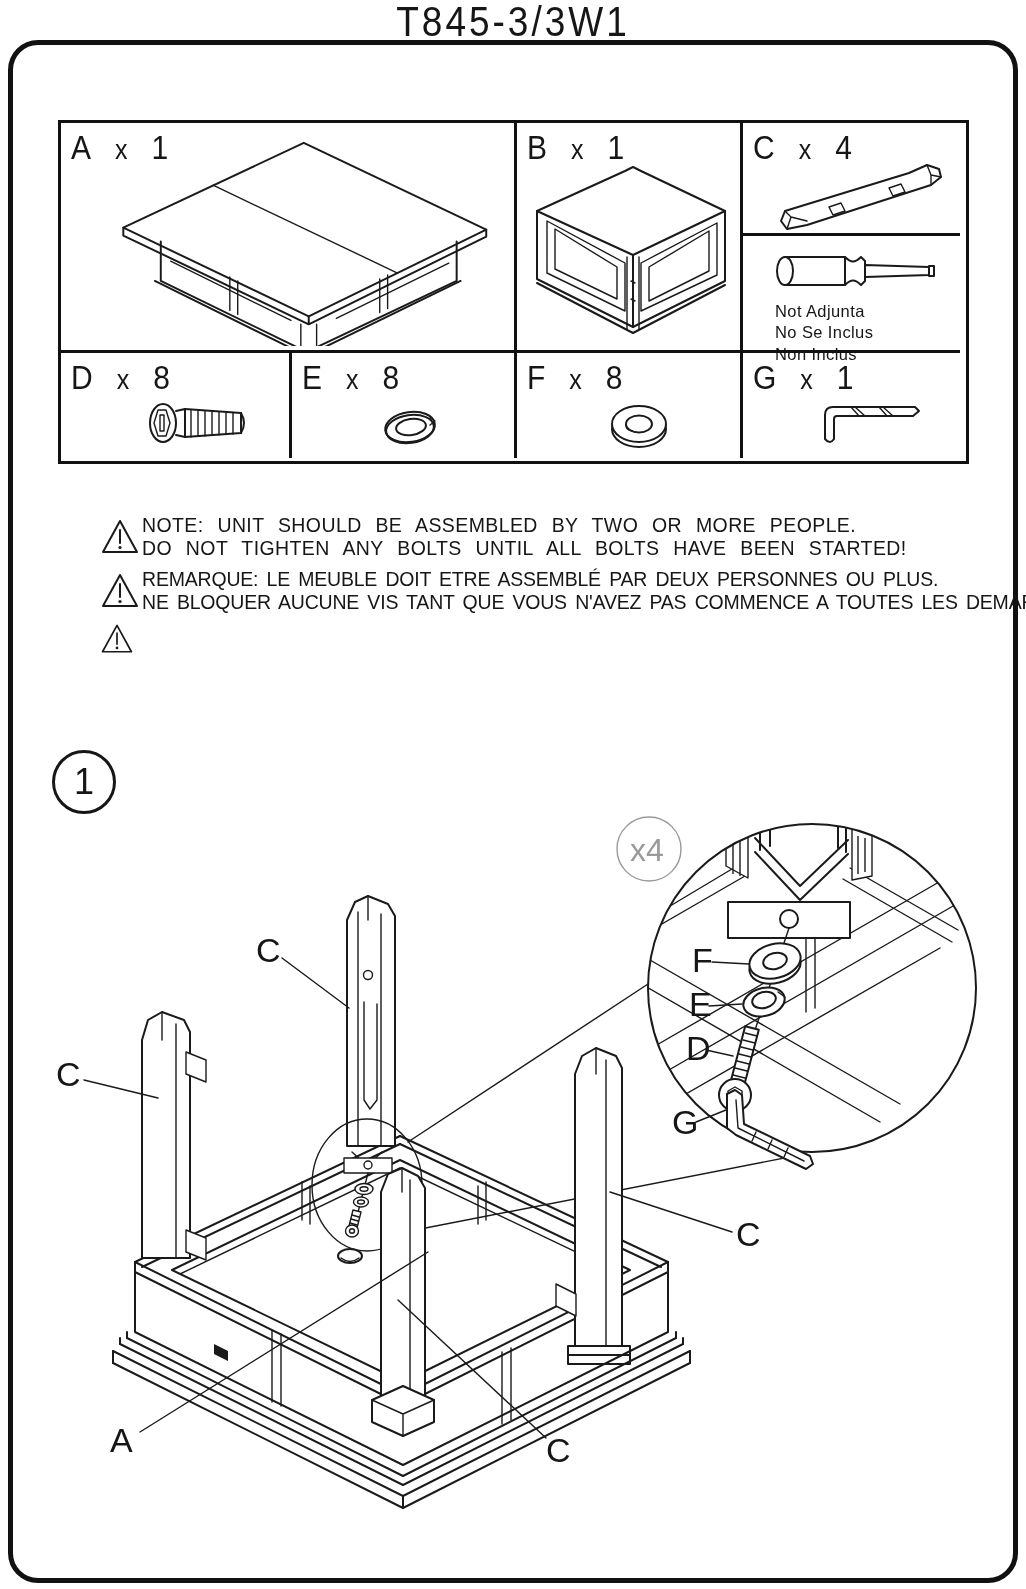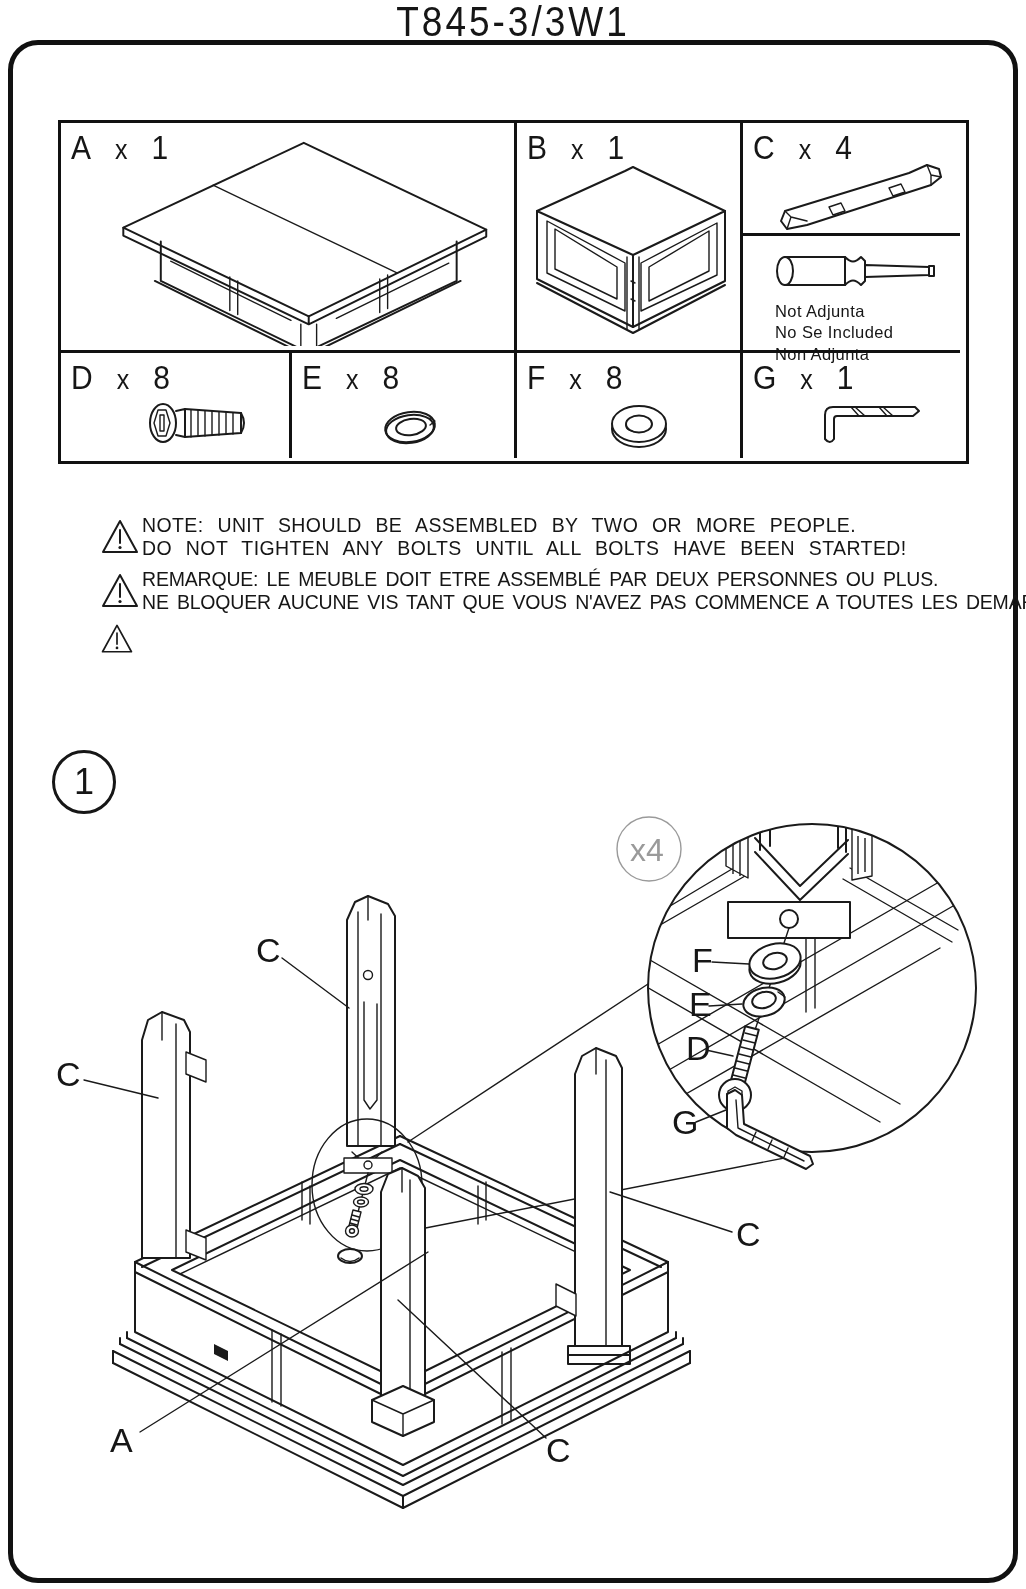--- a/index.html
+++ b/index.html
@@ -117,22 +117,22 @@
     <div class="cell cellTool">
       <svg class="partart" style="left:28px;top:8px" width="170" height="52" viewBox="0 0 170 52">
         <ellipse class="ln" cx="14" cy="24" rx="8" ry="14"></ellipse>
         <path class="ln" d="M14,10 L74,10 L74,38 L14,38"></path>
         <path class="ln" d="M74,10 C80,16 84,16 90,10 L94,14 L94,34 L90,38 C84,32 80,32 74,38"></path>
         <path class="ln" d="M94,18 L158,20 L158,28 L94,30 Z"></path>
         <path class="ln" d="M158,19 L163,19 L163,29 L158,29"></path>
       </svg>
       <div class="tool-text">
         <div>Not Adjunta</div>
-        <div>No Se Included</div>
-        <div>Non Adjunta</div>
+        <div>No Se Inclus</div>
+        <div>Non Inclus</div>
       </div>
     </div>
 
     <div class="cell cellD row2">
       <div class="plabel">
         <span class="pid">D</span>
         <span class="psep">x</span>
         <span>8</span>
       </div>
       <svg class="partart" style="left:80px;top:44px" width="130" height="54" viewBox="0 0 130 54">

